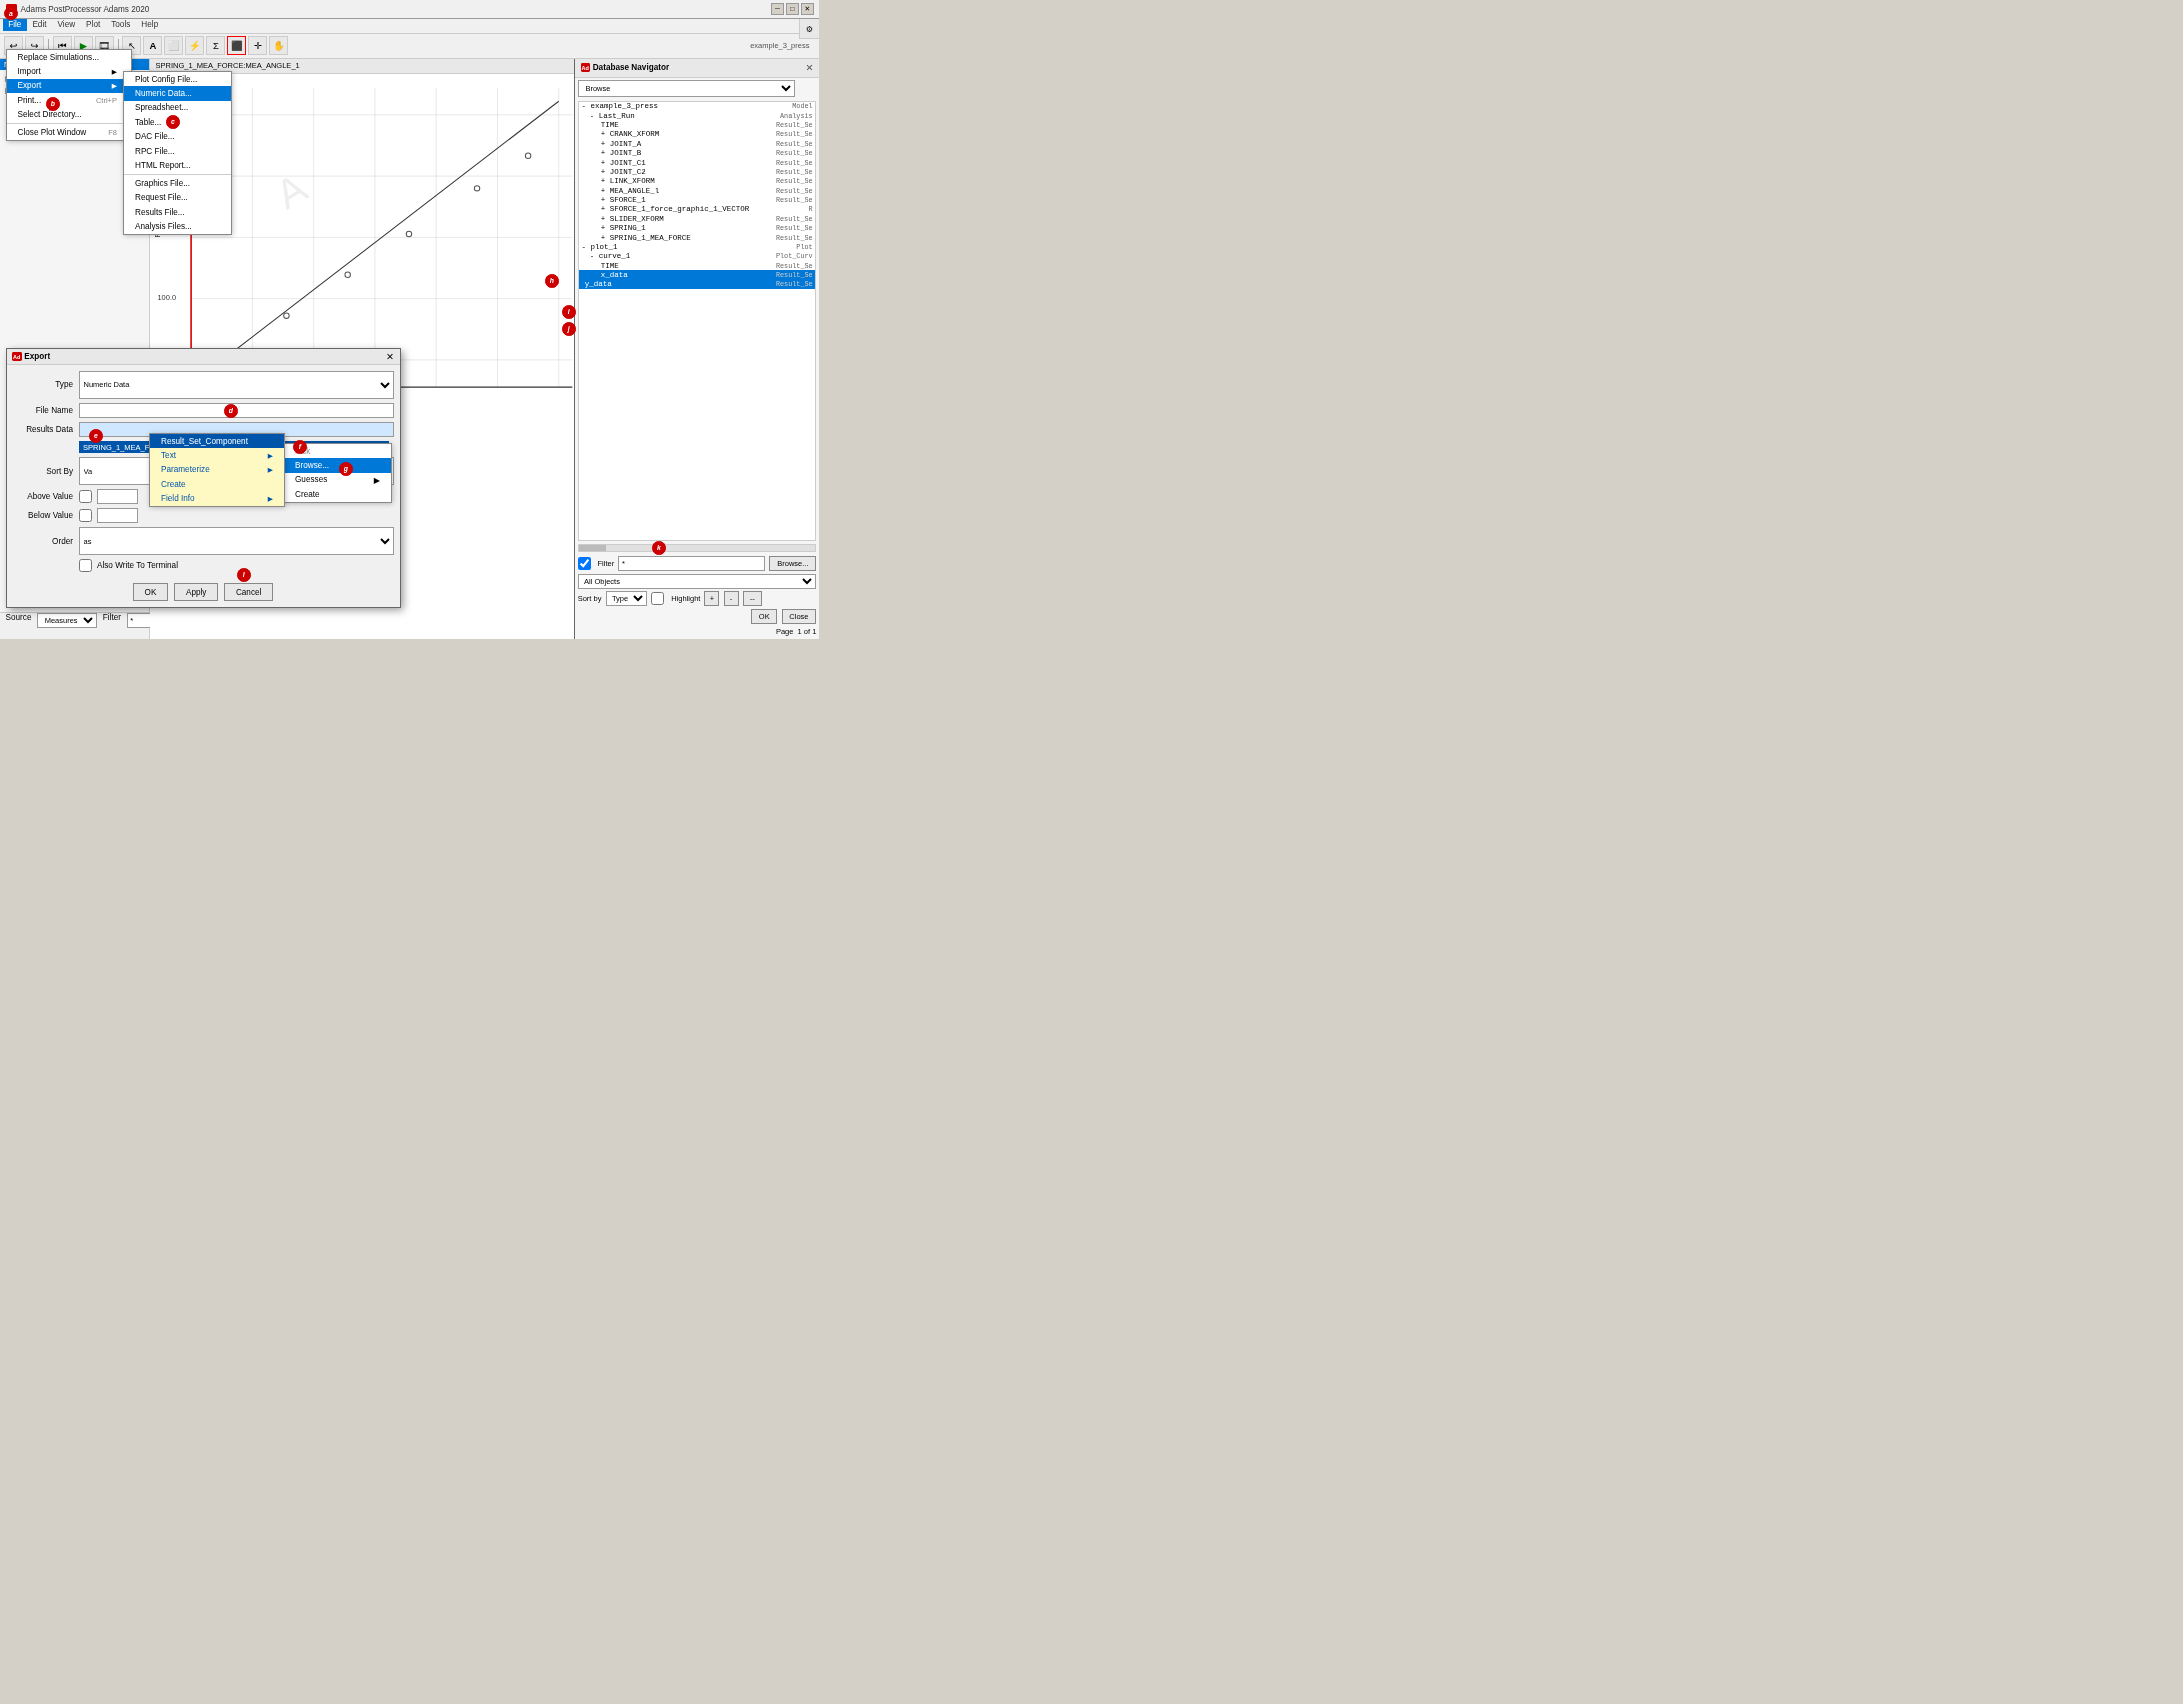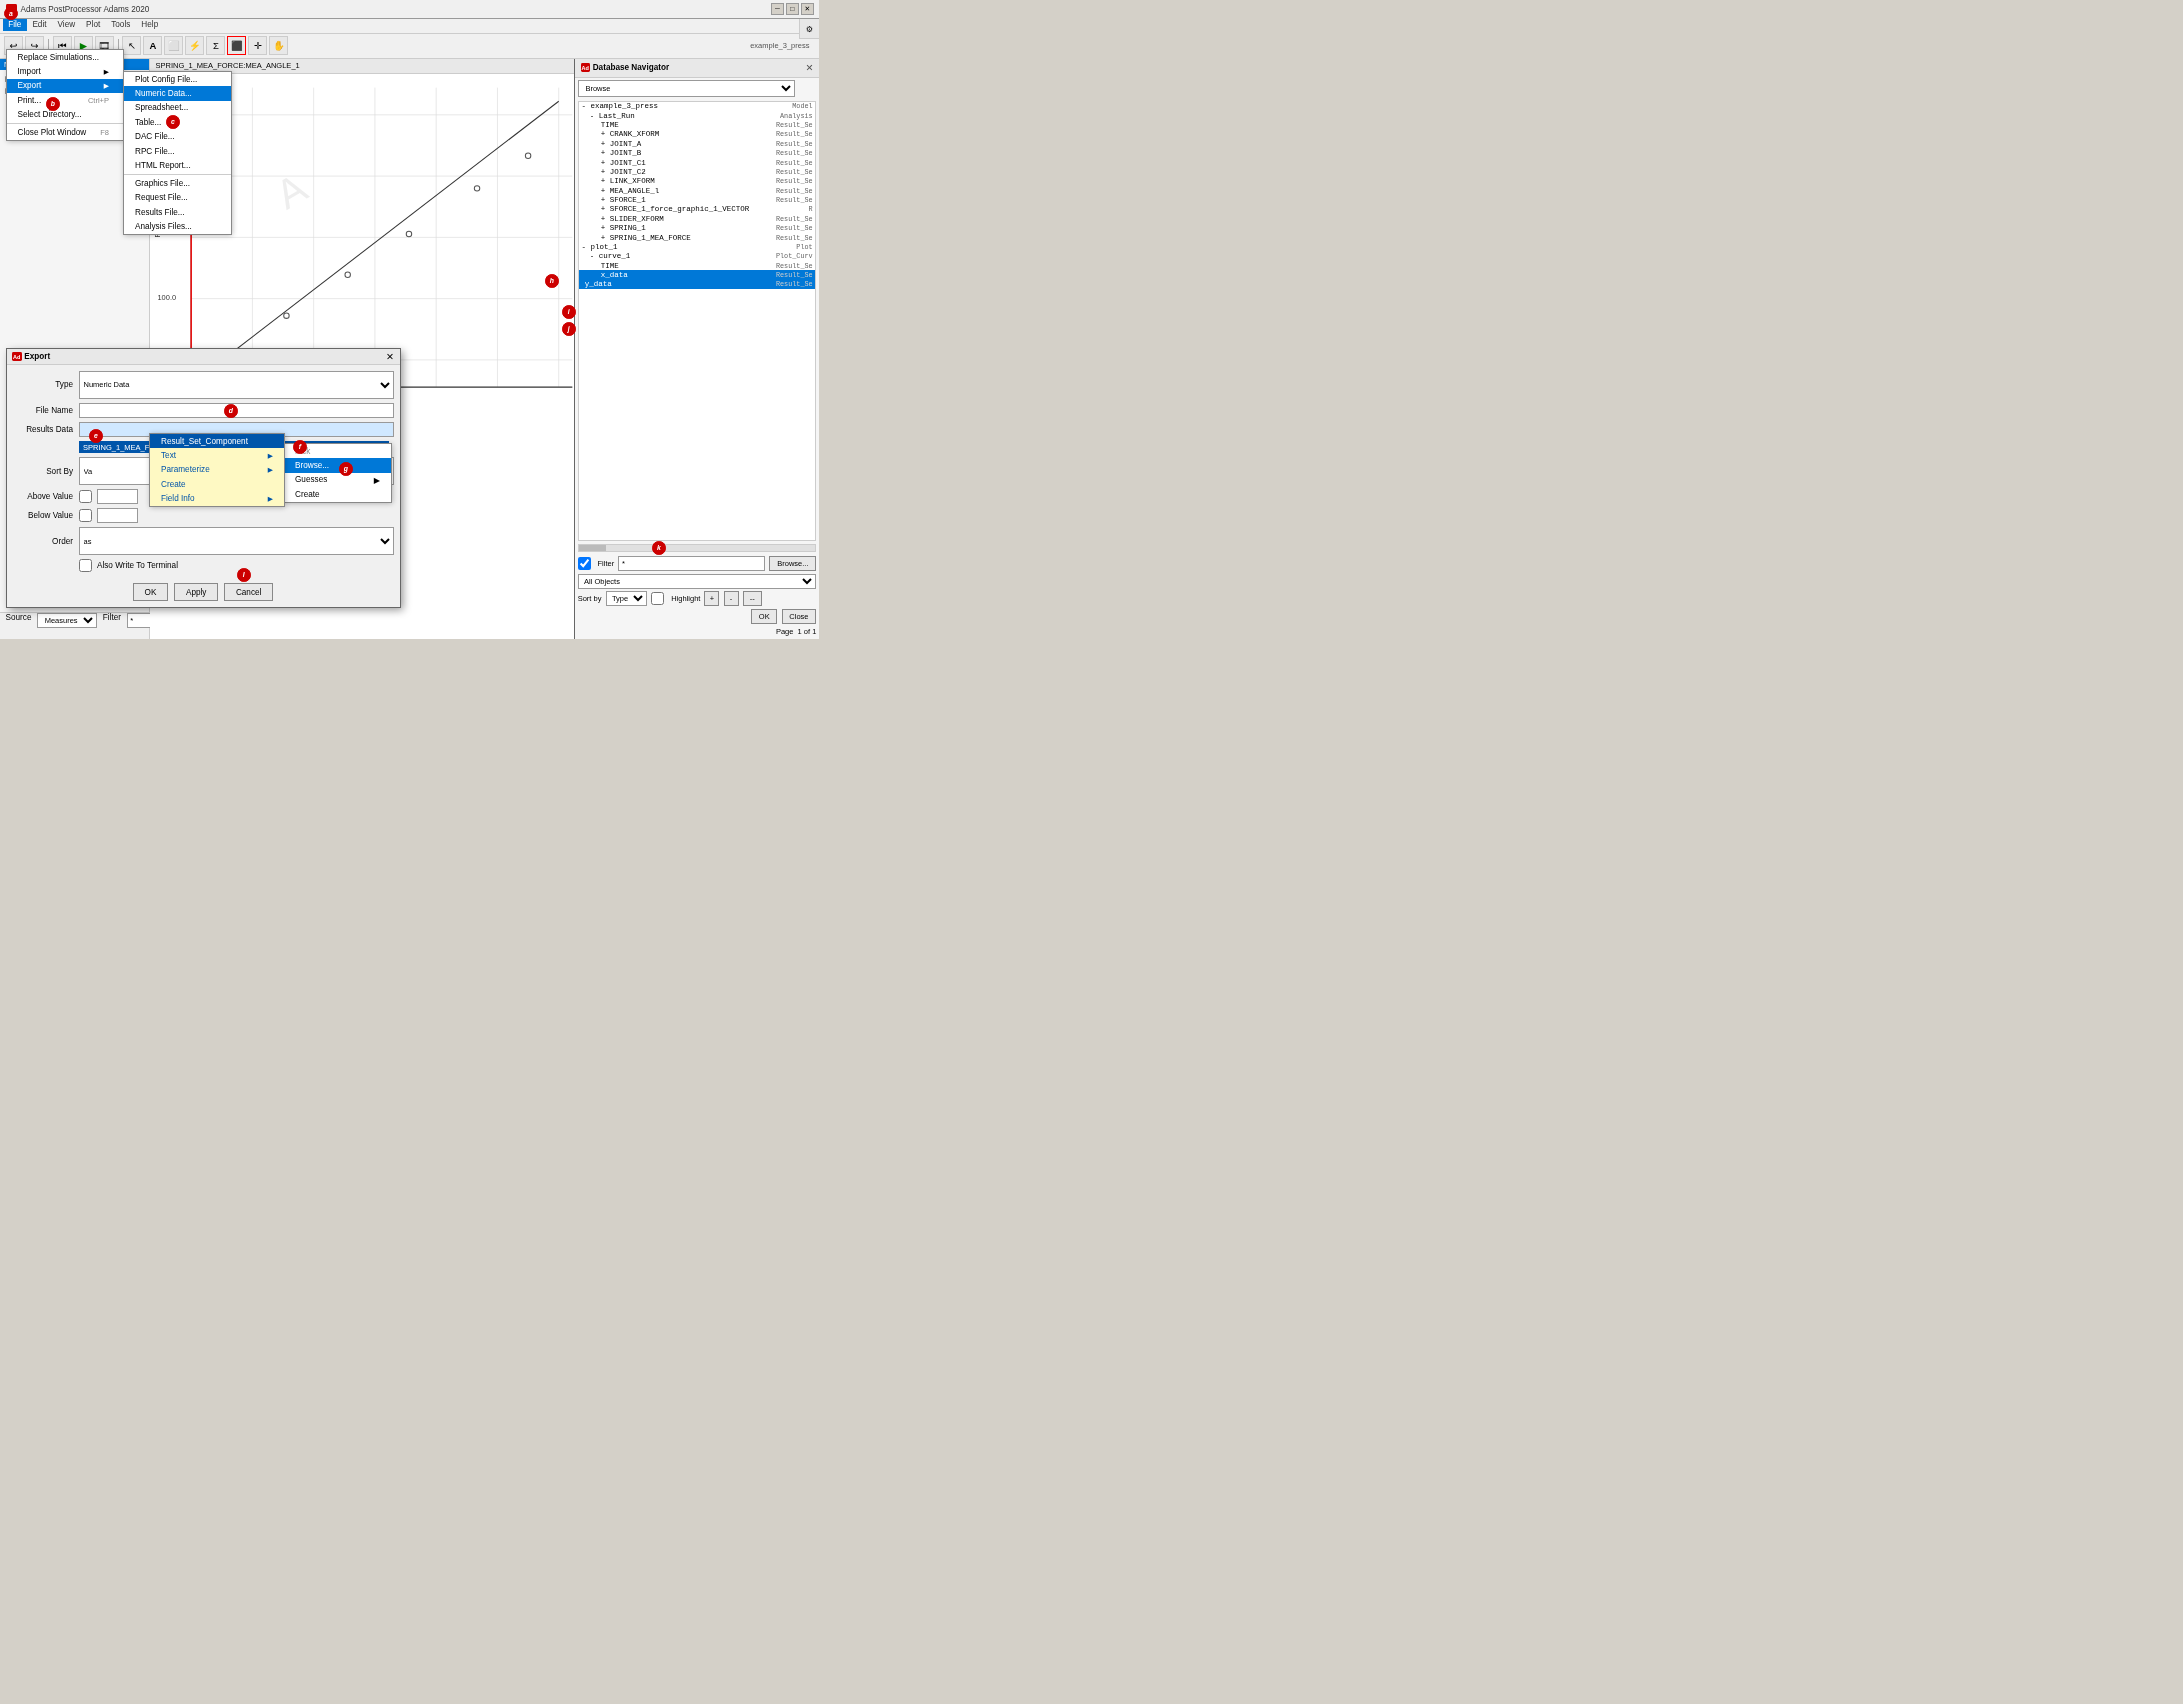--- a/index.html
+++ b/index.html
@@ -76,21 +76,21 @@
     .dialog-input { flex: 1; height: 15px; border: 0.7px solid #999; background: white; font-size: 7.5px; padding: 0 2.7px; }
     .dialog-select { flex: 1; height: 28px; border: 0.7px solid #999; background: white; font-size: 7.5px; }
     .dialog-footer { display: flex; justify-content: center; gap: 5.5px; padding: 5.5px; }
     .dialog-btn { height: 17.7px; padding: 0 11px; border: 0.7px solid #888; background: #e8e8e8; font-size: 8.2px; cursor: pointer; }
     .dialog-btn.primary { background: #e8e8e8; }
 
     
     .dropdown-menu { position: absolute; background: white; border: 0.7px solid #888; box-shadow: 1.4px 1.4px 5.5px rgba(0,0,0,0.3); z-index: 1000; min-width: 109px; }
     .dropdown-item { padding: 2.7px 13.6px 2.7px 11px; font-size: 8.2px; cursor: pointer; display: flex; align-items: center; justify-content: space-between; white-space: nowrap; }
     .dropdown-item:hover, .dropdown-item.active { background: #0078d7; color: white; }
-    .dropdown-item .shortcut { color: #888; font-size: 7.5px; margin-left: 14px; }
+    .dropdown-item .shortcut { color: #888; font-size: 7.5px; margin-left: 22px; }
     .dropdown-sep { height: 0.7px; background: #ccc; margin: 1.4px 0; }
     .dropdown-arrow { font-size: 6.8px; }
 
     
     .submenu { position: absolute; background: white; border: 0.7px solid #888; box-shadow: 1.4px 1.4px 5.5px rgba(0,0,0,0.3); z-index: 1001; min-width: 109px; }
     .submenu-item { padding: 2.7px 11px; font-size: 8.2px; cursor: pointer; white-space: nowrap; }
     .submenu-item:hover, .submenu-item.active { background: #0078d7; color: white; }
     .submenu-sep { height: 0.7px; background: #ccc; margin: 1.4px 0; }
 
     

